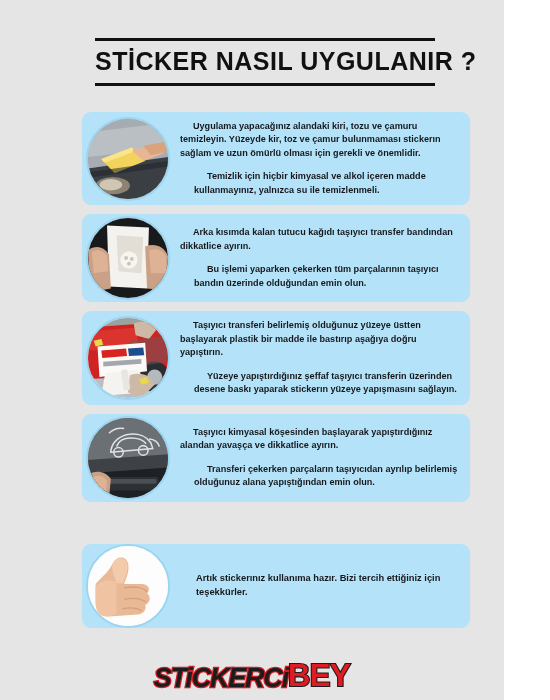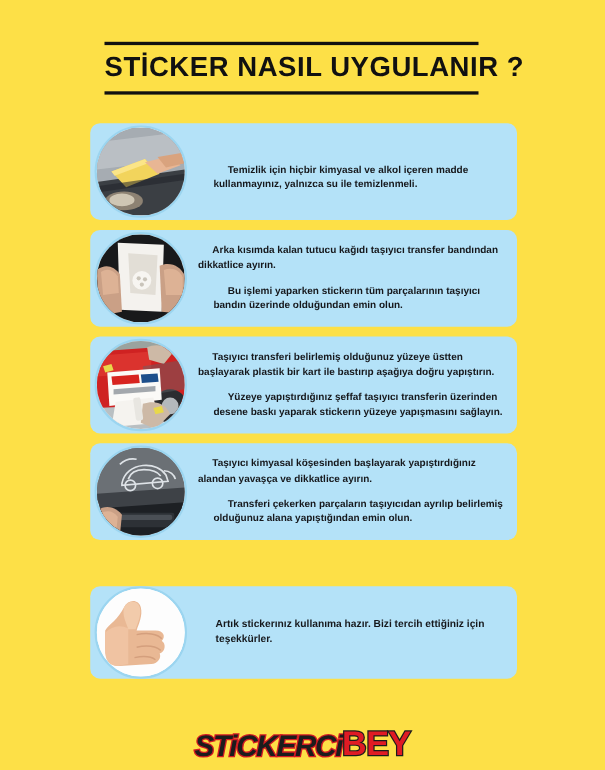--- a/index.html
+++ b/index.html
@@ -6,23 +6,23 @@
 
   html, body {
     width: 550px;
     height: 700px;
     background: #ffffff;
     font-family: "Liberation Sans", sans-serif;
   }
 
   #page {
     position: relative;
-    width: 550px;
+    width: 504px;
     height: 700px;
-    background: #fde047;
+    background: #e5e5e5;
     overflow: hidden;
   }
 
   
   .title-block {
     position: absolute;
     left: 95px;
     top: 38px;
     width: 340px;
   }
@@ -163,20 +163,21 @@
             <ellipse cx="24" cy="69" rx="12" ry="6" fill="#cfc6b4"></ellipse>
             <path d="M14 42 L46 30 L60 44 L28 57 Z" fill="#f2d45c"></path>
             <path d="M14 42 L46 30 L49 34 L17 46 Z" fill="#fbe588"></path>
             <path d="M46 33 L70 27 L80 36 L58 44 Z" fill="#e8b694"></path>
             <path d="M58 28 L82 24 L84 34 L66 38 Z" fill="#d9a37e"></path>
             <path d="M0 56 L84 44 L84 50 L0 62 Z" fill="#20232a" opacity="0.55"></path>
           </svg>
         </div>
       </div>
       <div class="step-text">
+        <p class="indent">Uygulama yapacağınız alandaki kiri, tozu ve çamuru temizleyin. Yüzeyde kir, toz ve çamur bulunmaması stickerın sağlam ve uzun ömürlü olması için gerekli ve önemlidir.</p>
         <p class="indent gap">Temizlik için hiçbir kimyasal ve alkol içeren madde kullanmayınız, yalnızca su ile temizlenmeli.</p>
       </div>
     </div>
 
     <div class="step">
       <div class="thumb-wrap">
         <div class="thumb">
           <svg viewBox="0 0 84 84" preserveAspectRatio="xMidYMid slice">
             <rect x="0" y="0" width="84" height="84" fill="#18191b"></rect>
             <path d="M20 8 L64 10 L62 74 L22 72 Z" fill="#f4f2ee"></path>
@@ -187,21 +188,21 @@
             <circle cx="43" cy="48" r="2" fill="#c9c4ba"></circle>
             <path d="M0 34 C8 28 16 30 22 38 L24 74 L2 78 Z" fill="#caa086"></path>
             <path d="M4 36 C10 32 16 34 20 40 L21 56 L6 58 Z" fill="#ddb295"></path>
             <path d="M60 30 C70 26 80 30 84 40 L84 76 L62 74 Z" fill="#caa086"></path>
             <path d="M64 34 C72 31 79 34 82 41 L82 58 L66 58 Z" fill="#ddb295"></path>
           </svg>
         </div>
       </div>
       <div class="step-text">
         <p class="indent">Arka kısımda kalan tutucu kağıdı taşıyıcı transfer bandından dikkatlice ayırın.</p>
-        <p class="indent gap">Bu işlemi yaparken stickerın tüm parçalarının taşıyıcı bandın üzerinde olduğundan emin olun.</p>
+        <p class="indent gap">Bu işlemi yaparken çekerken tüm parçalarının taşıyıcı bandın üzerinde olduğundan emin olun.</p>
       </div>
     </div>
 
     <div class="step">
       <div class="thumb-wrap">
         <div class="thumb">
           <svg viewBox="0 0 84 84" preserveAspectRatio="xMidYMid slice">
             <rect x="0" y="0" width="84" height="84" fill="#b9bfc2"></rect>
             <rect x="0" y="0" width="84" height="26" fill="#9aa39f"></rect>
             <path d="M0 10 L84 4 L84 60 L0 64 Z" fill="#cf2222"></path>
@@ -216,21 +217,21 @@
             <path d="M16 46 L56 43 L56 48 L16 51 Z" fill="#8d949a" opacity="0.8"></path>
             <path d="M18 58 L54 54 L60 78 L14 82 Z" fill="#f5f3ef"></path>
             <path d="M44 60 C56 56 66 60 70 70 L56 84 L42 78 Z" fill="#cdb9a6"></path>
             <rect x="36" y="54" width="7" height="22" rx="2" fill="#e8e6e1" transform="rotate(-8 39 65)"></rect>
             <path d="M6 24 L14 22 L16 28 L8 30 Z" fill="#e8d84a"></path>
             <path d="M54 64 L62 62 L64 68 L56 70 Z" fill="#e8d84a"></path>
           </svg>
         </div>
       </div>
       <div class="step-text">
-        <p class="indent">Taşıyıcı transferi belirlemiş olduğunuz yüzeye üstten başlayarak plastik bir kart ile bastırıp aşağıya doğru yapıştırın.</p>
+        <p class="indent">Taşıyıcı transferi belirlemiş olduğunuz yüzeye üstten başlayarak plastik bir madde ile bastırıp aşağıya doğru yapıştırın.</p>
         <p class="indent gap">Yüzeye yapıştırdığınız şeffaf taşıyıcı transferin üzerinden desene baskı yaparak stickerın yüzeye yapışmasını sağlayın.</p>
       </div>
     </div>
 
     <div class="step">
       <div class="thumb-wrap">
         <div class="thumb">
           <svg viewBox="0 0 84 84" preserveAspectRatio="xMidYMid slice">
             <rect x="0" y="0" width="84" height="84" fill="#5d6166"></rect>
             <rect x="0" y="0" width="84" height="50" fill="#6b7075"></rect>

